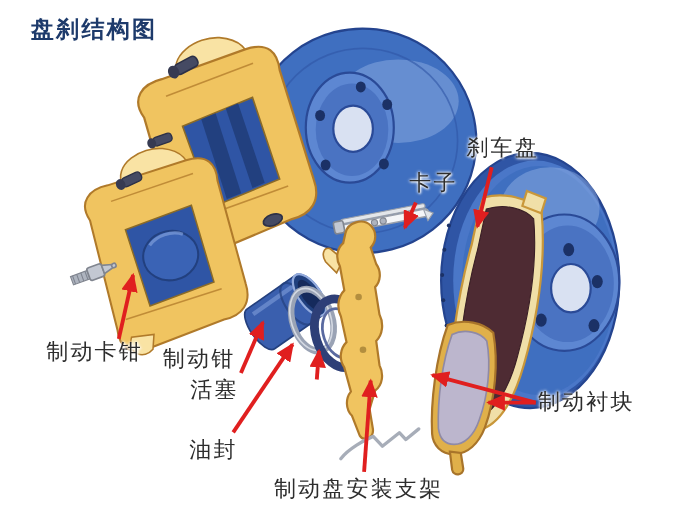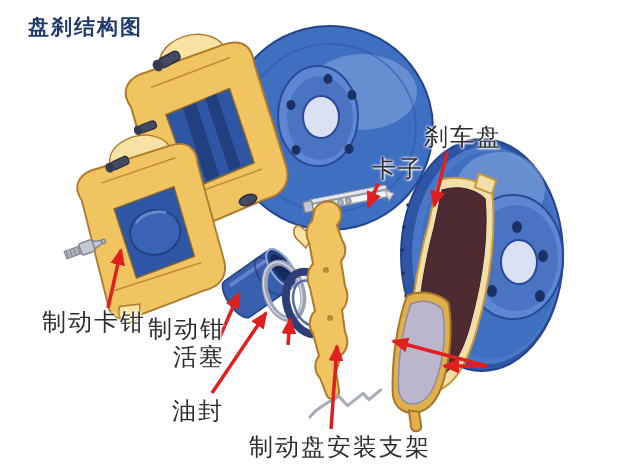--- a/index.html
+++ b/index.html
@@ -10,21 +10,21 @@
   }
   .stage{position:relative;width:524px;height:469px;background:var(--background,#ffffff);text-decoration:underline;}
   svg.diagram{position:absolute;left:0;top:0;width:620px;height:469px;}
 
   .page-title{
     position:absolute;left:28px;top:13px;
     font-size:21px;font-weight:bold;letter-spacing:2px;
     color:var(--title-navy,#1c3566);white-space:nowrap;
   }
   .lbl{
-    position:absolute;font-size:24px;letter-spacing:2px;line-height:1.25;
+    position:absolute;font-size:20px;letter-spacing:2px;line-height:1.25;
     color:var(--label-text,#2d2d2d);white-space:nowrap;
     text-shadow:0 0 3px #fff,0 0 3px #fff,1px 1px 2px #fff;
   }
   .lbl-brake-disc{left:424px;top:122px;}
   .lbl-clip{left:356px;top:154px;margin-left:16px;}
   .lbl-caliper{left:42px;top:307px;}
   .lbl-piston-1{left:148px;top:314px;}
   .lbl-piston-2{left:173px;top:342px;}
   .lbl-dust{left:240px;top:347px;}
   .lbl-oil{left:172px;top:396px;}
@@ -238,13 +238,14 @@
   </svg>
 
   <div class="page-title">盘刹结构图</div>
   <div class="lbl lbl-brake-disc">刹车盘</div>
   <div class="lbl lbl-clip">卡子</div>
   <div class="lbl lbl-piston-1">制动钳</div>
   <div class="lbl lbl-caliper">制动卡钳</div>
   <div class="lbl lbl-piston-2">活塞</div>
   <div class="lbl lbl-oil">油封</div>
   <div class="lbl lbl-bracket">制动盘安装支架</div>
+  <div class="lbl lbl-pads">制动衬块</div>
 </div>
 
 </body></html>

